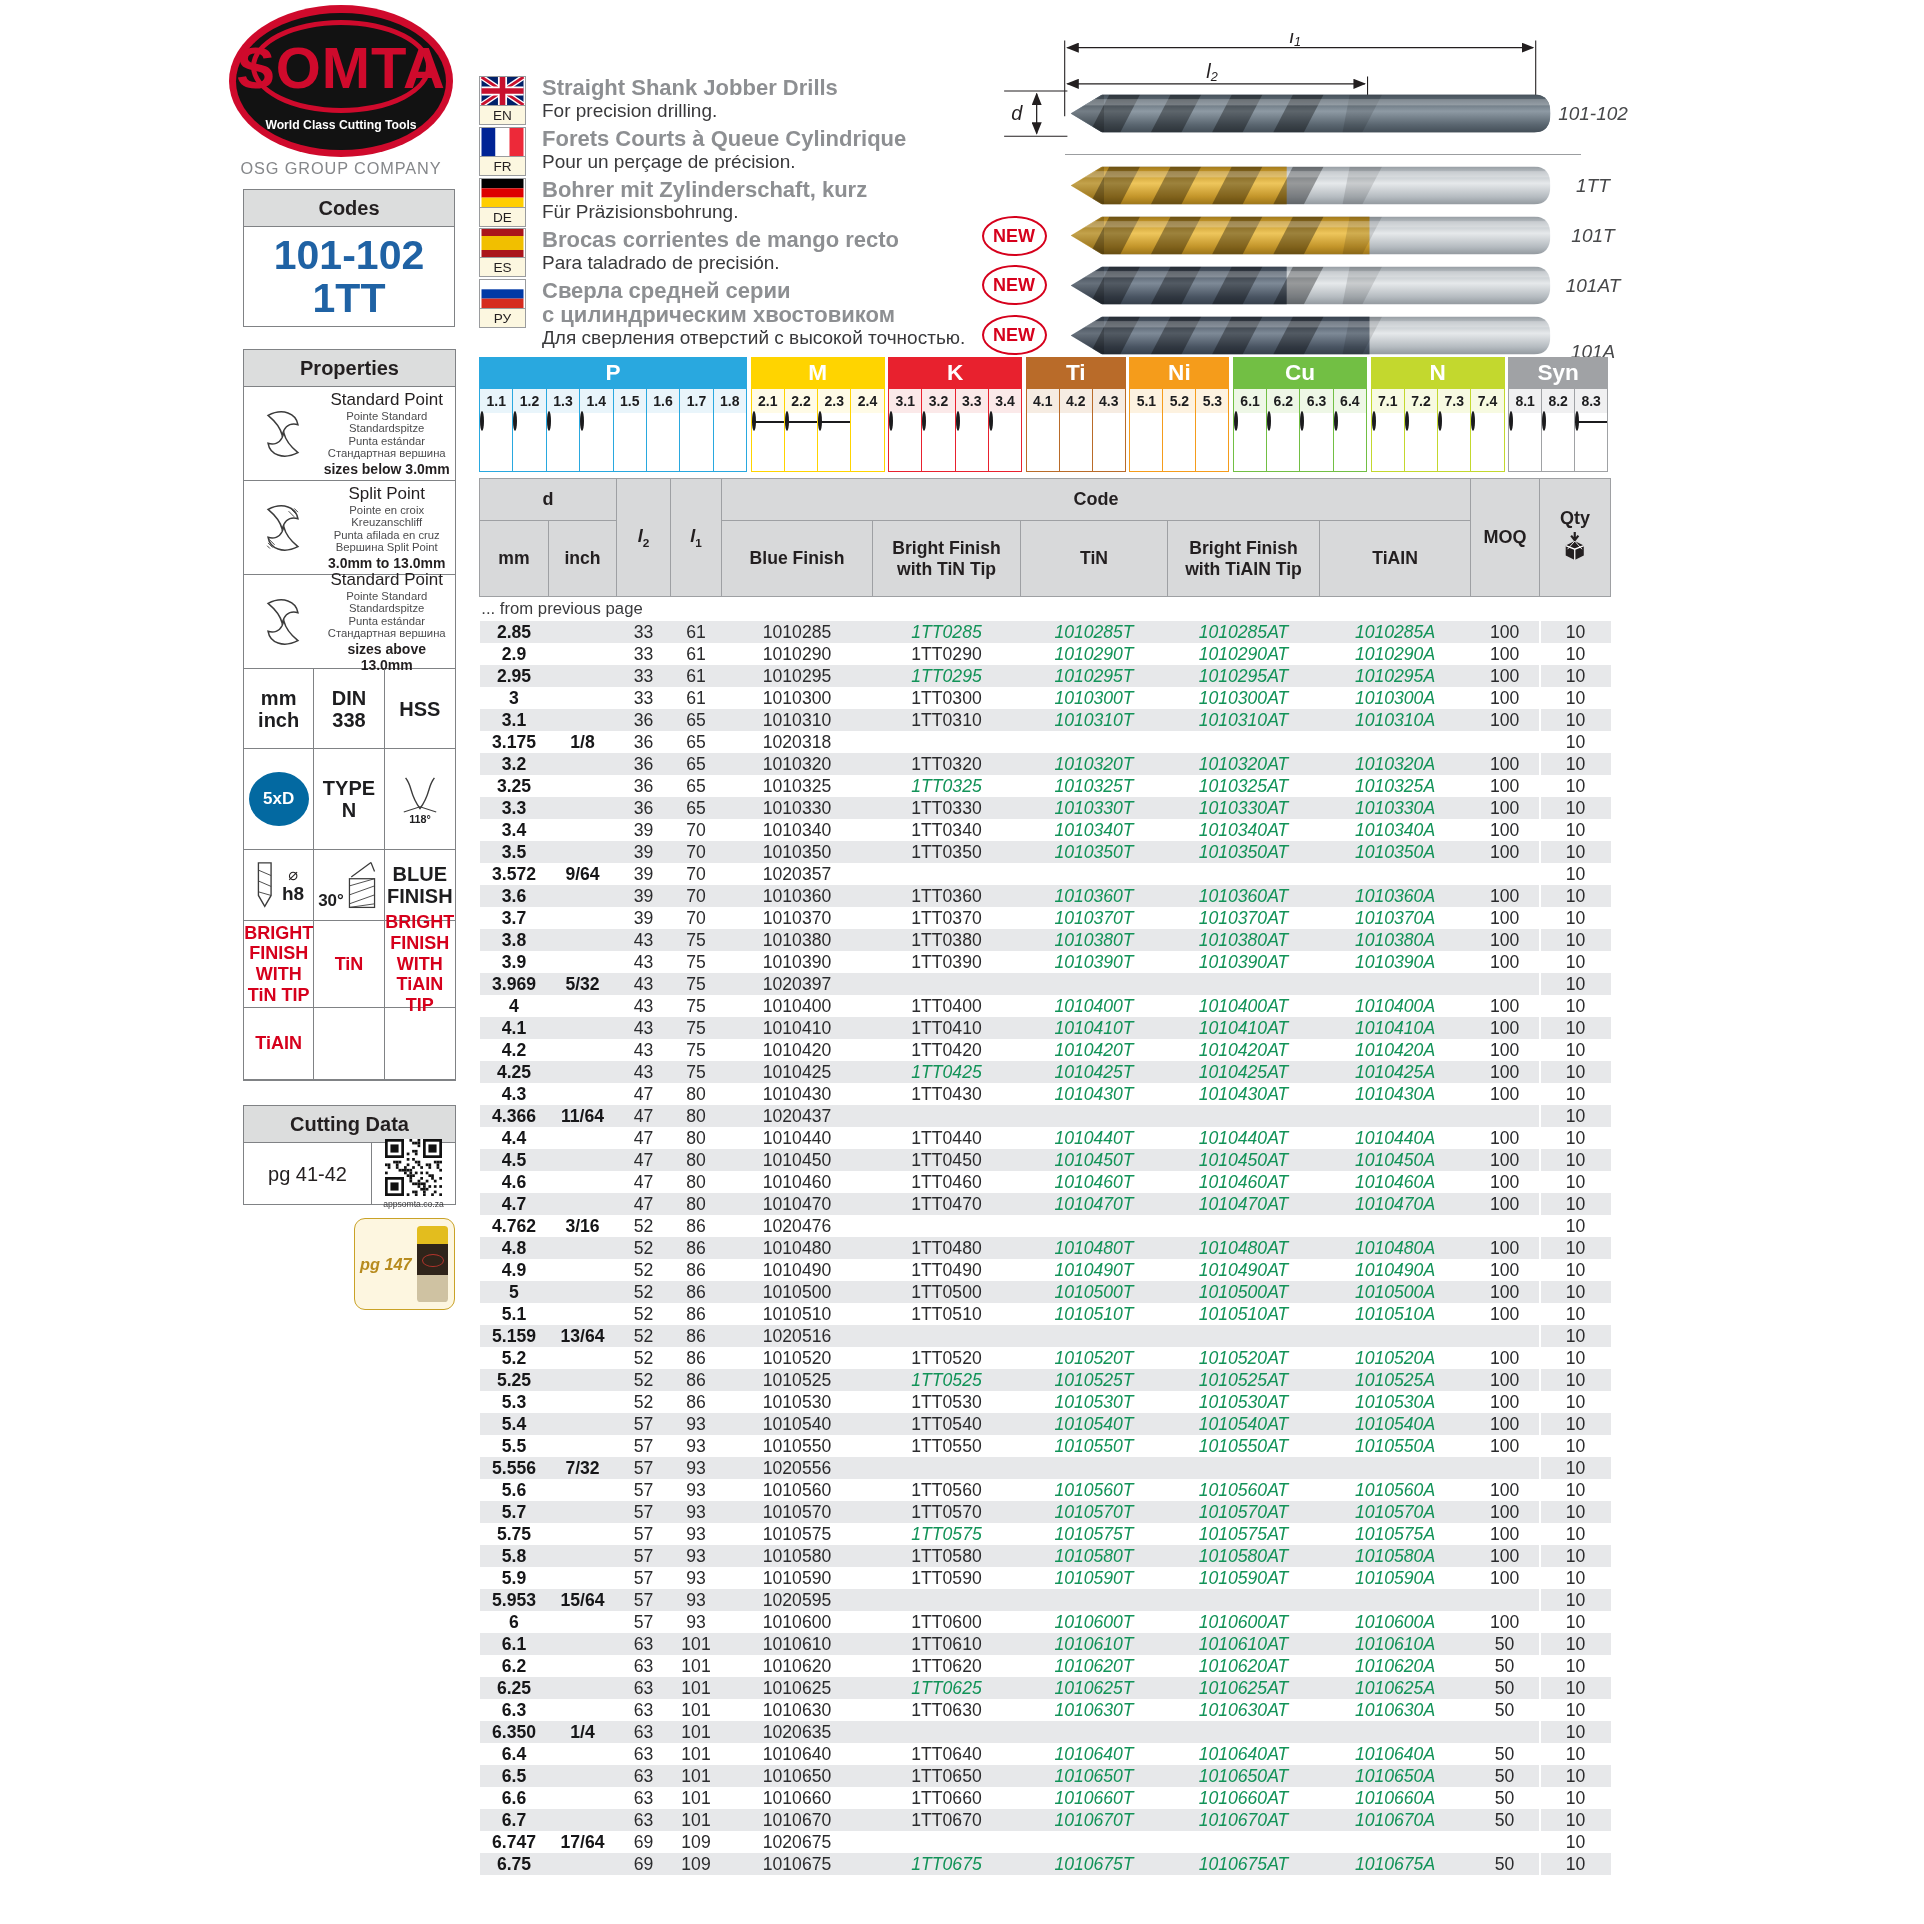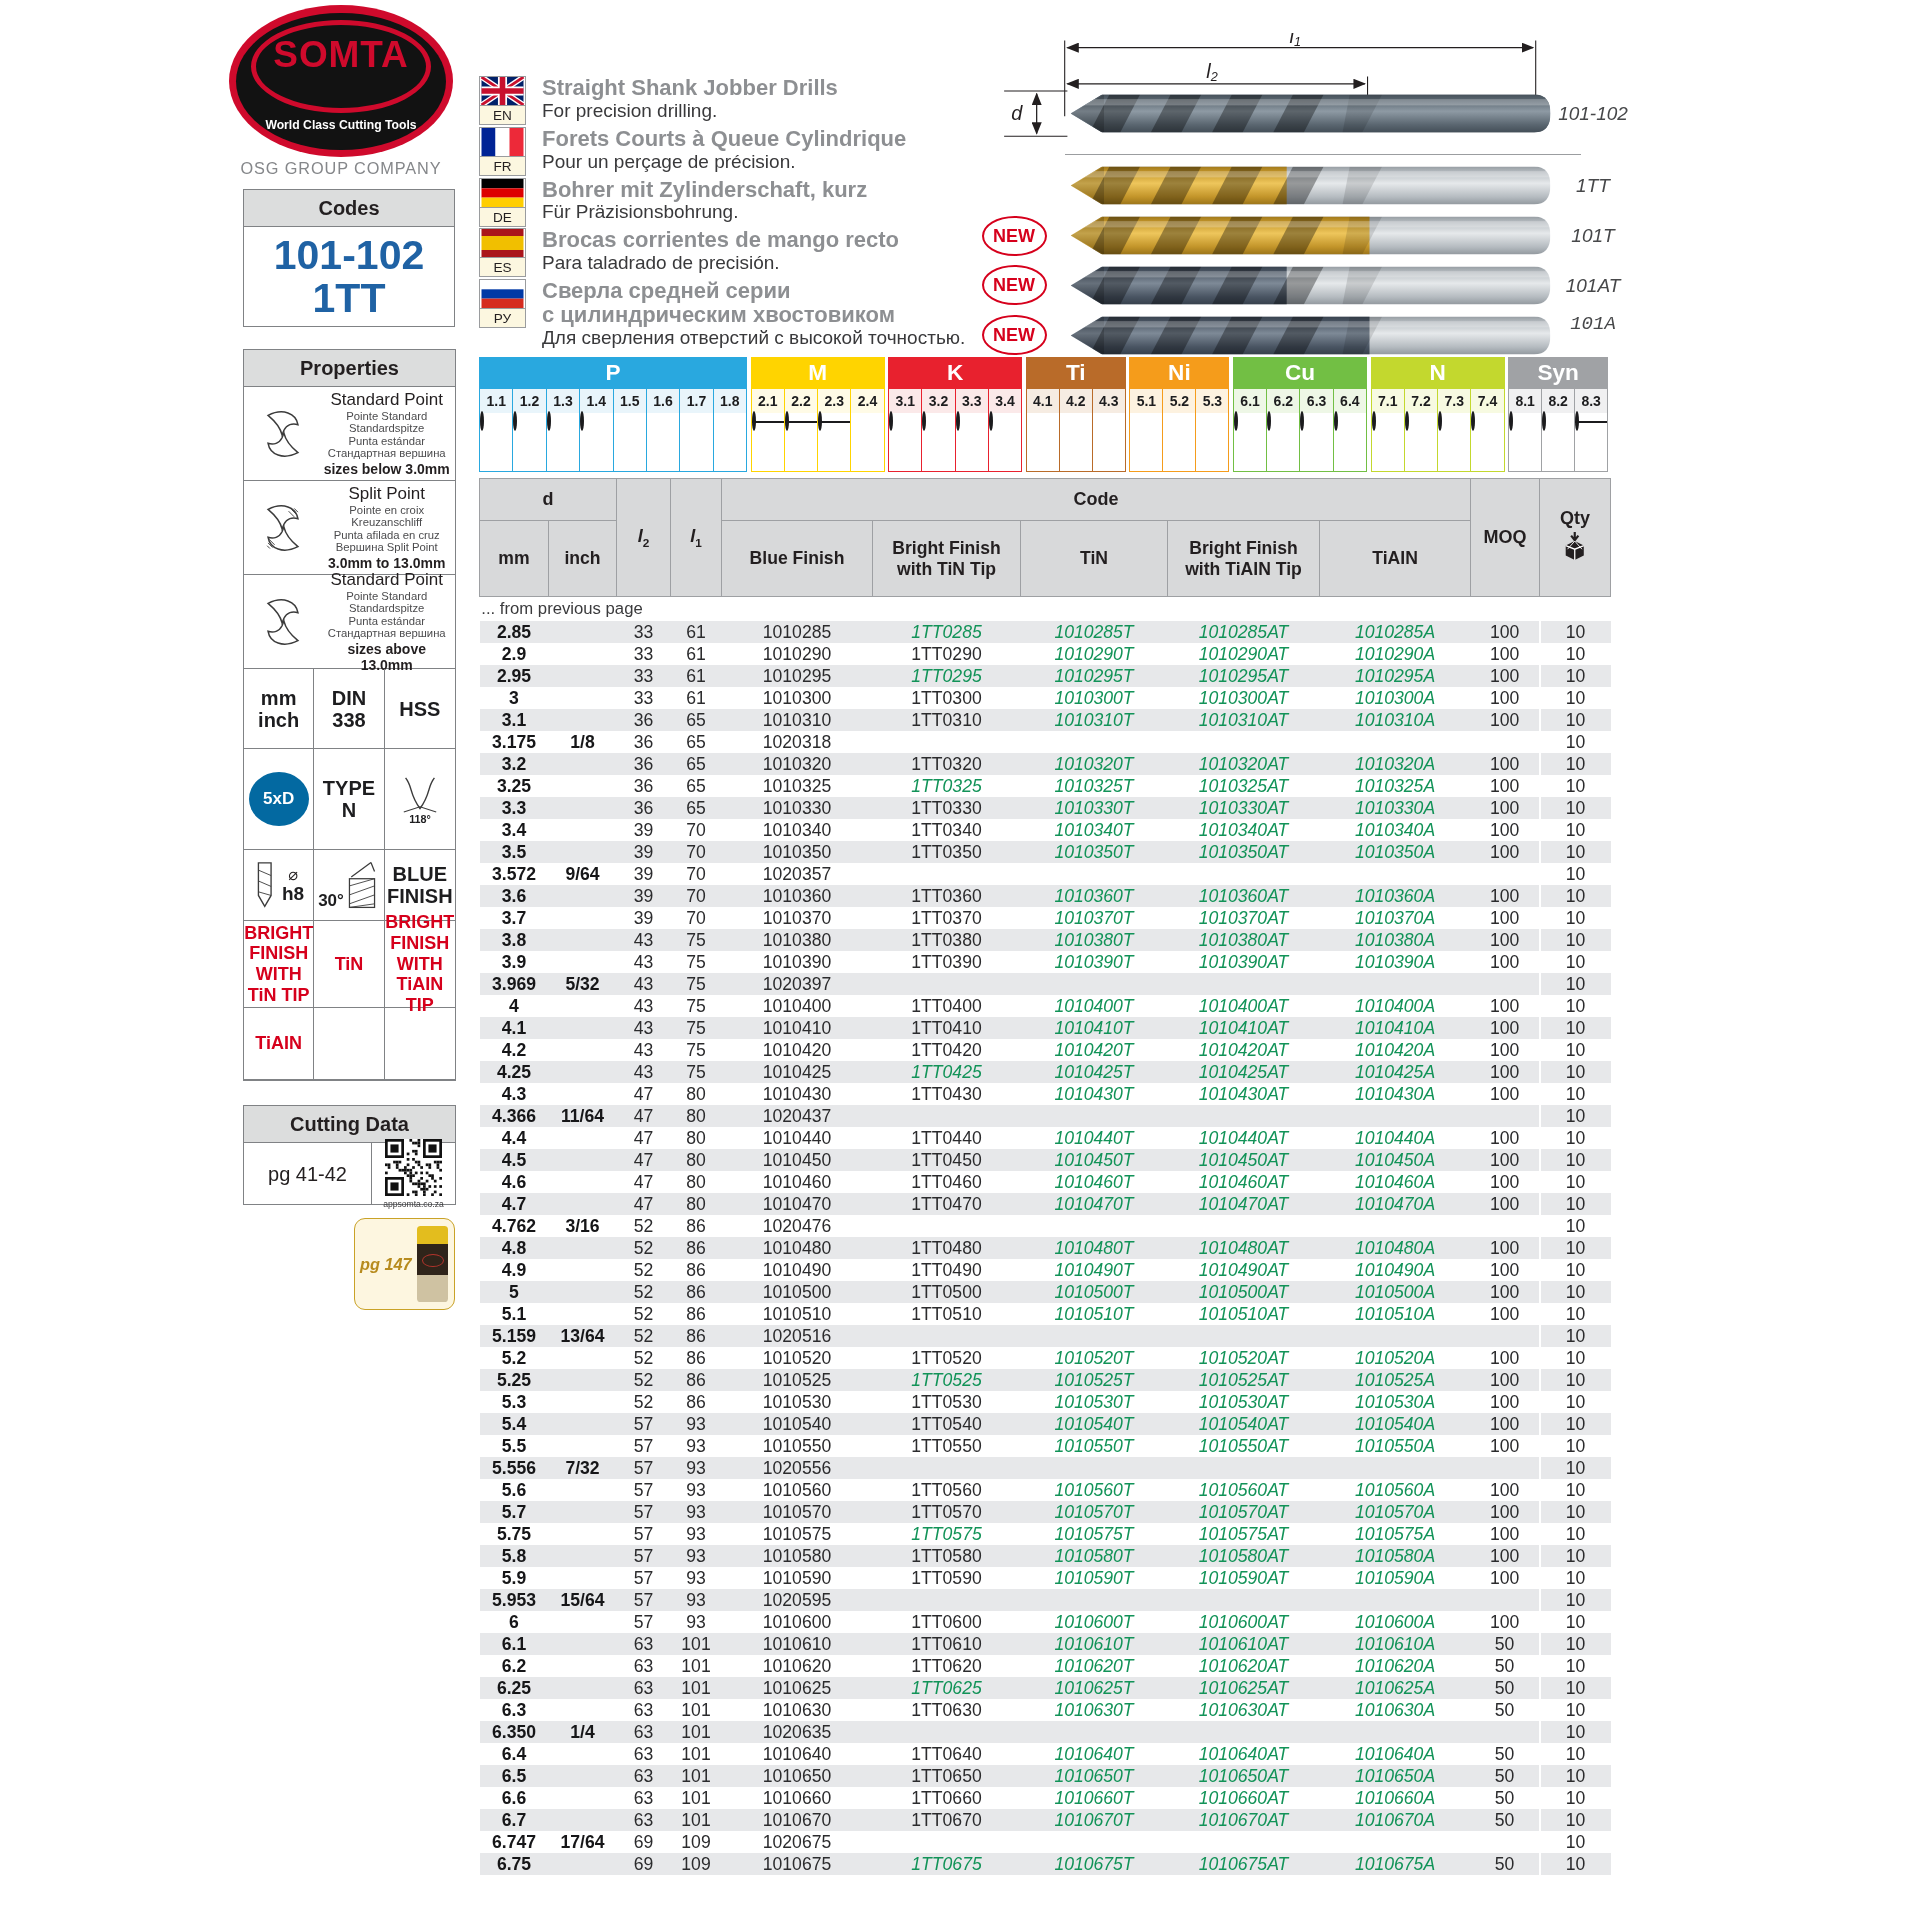--- a/index.html
+++ b/index.html
@@ -3,21 +3,21 @@
 <meta charset="utf-8">
 <style>
   html,body{margin:0;padding:0;background:#fff;}
   #canvas{position:relative;width:1924px;height:1924px;background:#fff;
     font-family:"Liberation Sans",sans-serif;color:#231f20;overflow:hidden;}
 
   
   #logo{position:absolute;left:229px;top:5.4px;width:224px;height:152px;background:#cf0a2c;border-radius:50%;}
   #logo .inner{position:absolute;inset:7.2px;background:#121212;border-radius:50%;}
   #logo .ring{position:absolute;left:22px;top:14.5px;width:170px;height:83px;border:5.4px solid #cf0a2c;border-radius:50%;}
-  #logo .somta{position:absolute;left:0;right:0;top:29px;text-align:center;font-weight:bold;font-size:37px;color:#cf0a2c;letter-spacing:0.9px;}
+  #logo .somta{position:absolute;left:0;right:0;top:29px;text-align:center;font-weight:bold;font-size:58px;color:#cf0a2c;letter-spacing:0.9px;}
   #logo .tag{position:absolute;left:0;right:0;bottom:25px;text-align:center;font-weight:bold;font-size:12.2px;color:#fff;}
   #osg{position:absolute;left:229px;top:159px;width:224px;text-align:center;font-size:16.3px;color:#85878a;letter-spacing:0.9px;}
 
   
   .panel{position:absolute;border:1.4px solid #808285;background:#fff;box-sizing:border-box;}
   .panel .phead{background:#dcdddd;border-bottom:1.4px solid #808285;text-align:center;font-weight:bold;font-size:20px;line-height:36px;height:36px;}
   #codesbox{left:243px;top:189px;width:212px;height:138px;}
   #codesbox .body{padding-top:7.2px;text-align:center;}
   #codesbox .c1,#codesbox .c2{font-weight:bold;font-size:41px;color:#1f62a4;line-height:1.05;}
 
@@ -640,21 +640,21 @@
               <polygon points="46,4 80,4 58,46 24,46" fill="#000" opacity="0.34"></polygon>
               <polygon points="114,4 148,4 126,46 92,46" fill="#000" opacity="0.34"></polygon>
               <polygon points="182,4 216,4 194,46 160,46" fill="#000" opacity="0.34"></polygon>
               <polygon points="250,4 284,4 262,46 228,46" fill="#000" opacity="0.34"></polygon>
               <polygon points="313,4 349,4 327,46 305,46" fill="#000" opacity="0.12"></polygon>
               <polygon points="3,25 40,4 40,46" fill="#000" opacity="0.18"></polygon>
               <rect x="0" y="9" width="540" height="7" fill="#fff" opacity="0.25"></rect>
             </g>
           </svg>
         </div>
-        <div class="dlabel" style="top: 280px; font-family: Liberation Mono, monospace;">101A</div>
+        <div class="dlabel" style="top: 308px;">101A</div>
         <div class="new-badge" style="top: 282px;">NEW</div>
       </div>
   </div>
 
   <div id="pmk">
       <div class="pmk-sec" style="--c: #29a8df; --t: #e9f5fb; width: 268px;">
         <div class="pmk-h">P</div>
         <div class="pmk-nums">
           <div class="ncell">1.1</div>
           <div class="ncell">1.2</div>

